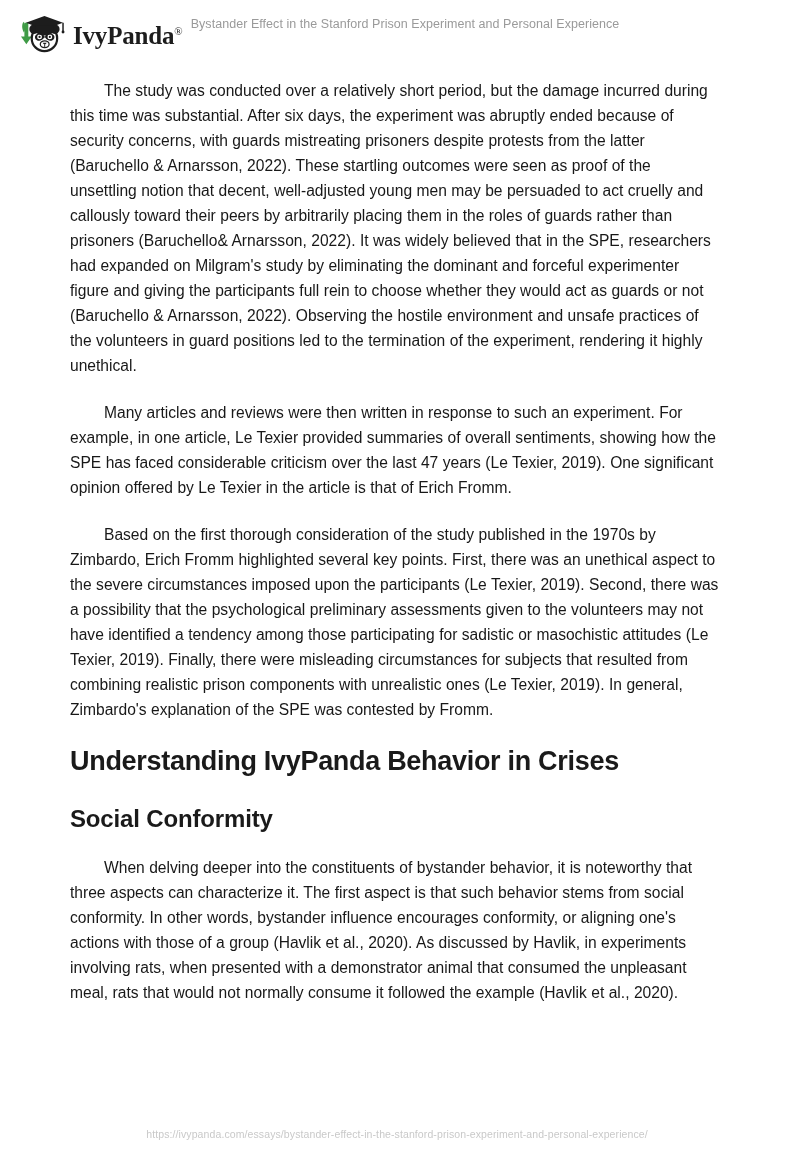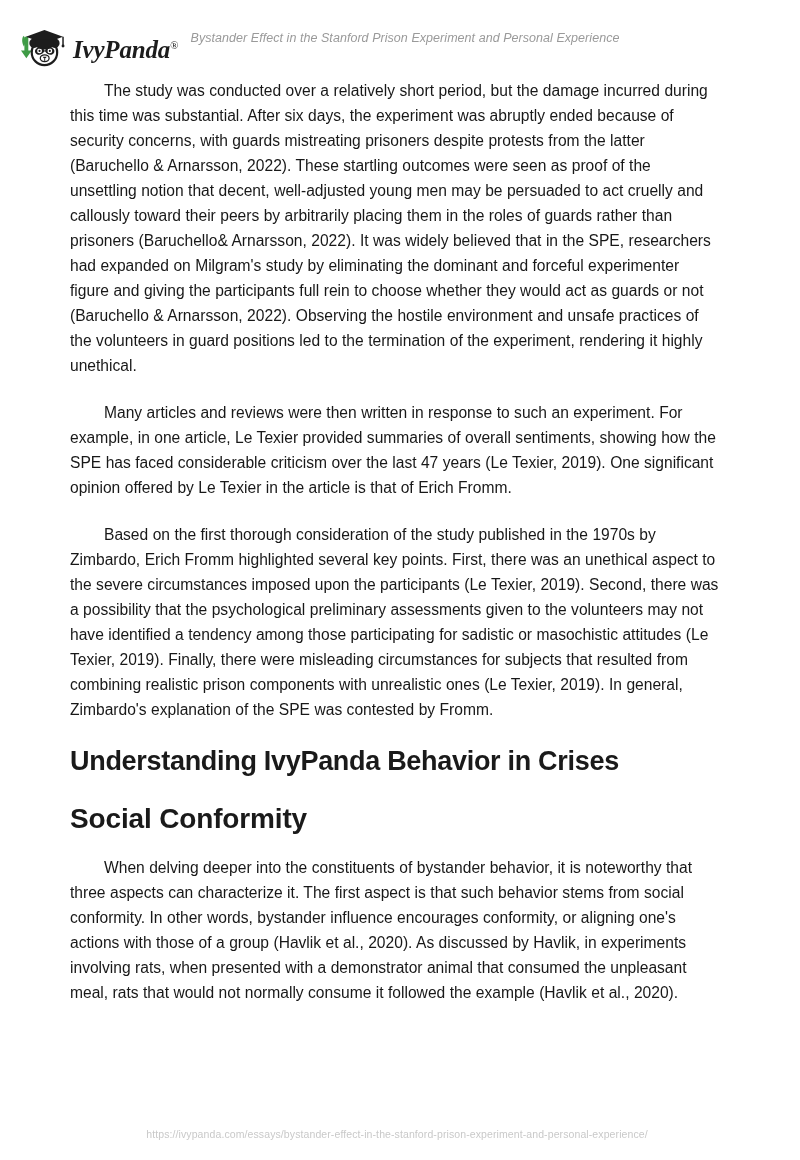--- a/index.html
+++ b/index.html
@@ -12,26 +12,25 @@
     height: 1160px;
     position: relative;
     font-family: "Liberation Sans", sans-serif;
     color: #1a1a1a;
     overflow: hidden;
   }
 
   
   .page-header {
     position: absolute;
-    top: 18px;
+    top: 4px;
     left: 0;
     width: 730px;
     height: 62px;
     box-sizing: border-box;
-    font-style: italic;
   }
   .logo {
     position: absolute;
     left: 17px;
     top: 7px;
     display: flex;
     align-items: center;
     gap: 6px;
     text-decoration: none;
   }
@@ -95,21 +94,21 @@
     padding: 0;
     font-size: 27px;
     line-height: 34px;
     font-weight: 700;
     color: #1a1a1a;
     letter-spacing: -0.3px;
   }
   h3.subsection-title {
     margin: 27px 0 22px 0;
     padding: 0;
-    font-size: 28px;
+    font-size: 24px;
     line-height: 28px;
     font-weight: 700;
     color: #1a1a1a;
     letter-spacing: -0.15px;
   }
 
   
   .page-footer {
     position: absolute;
     left: 0;

